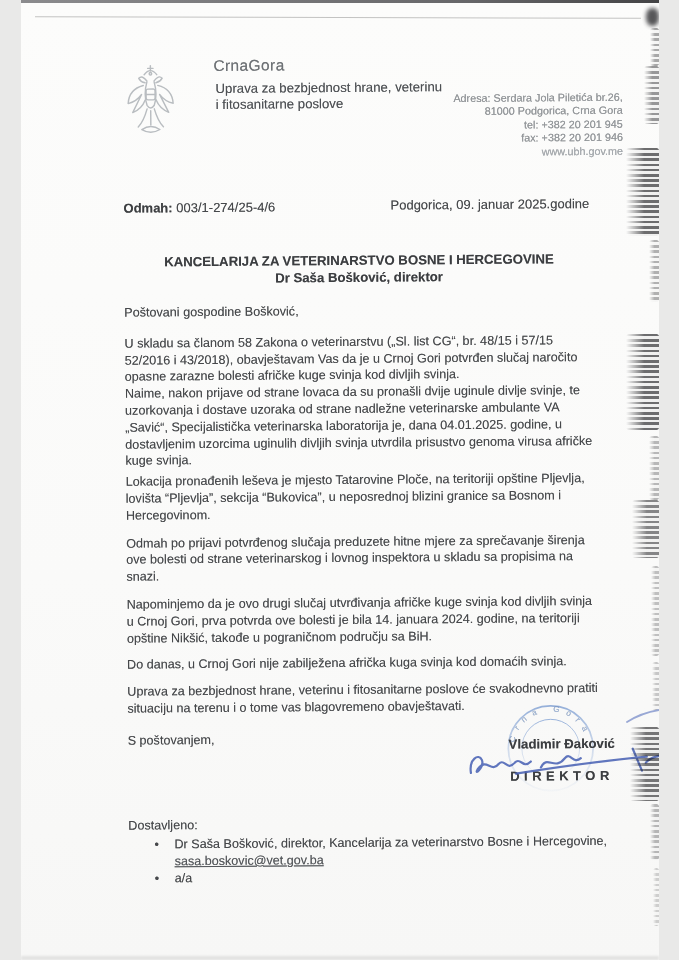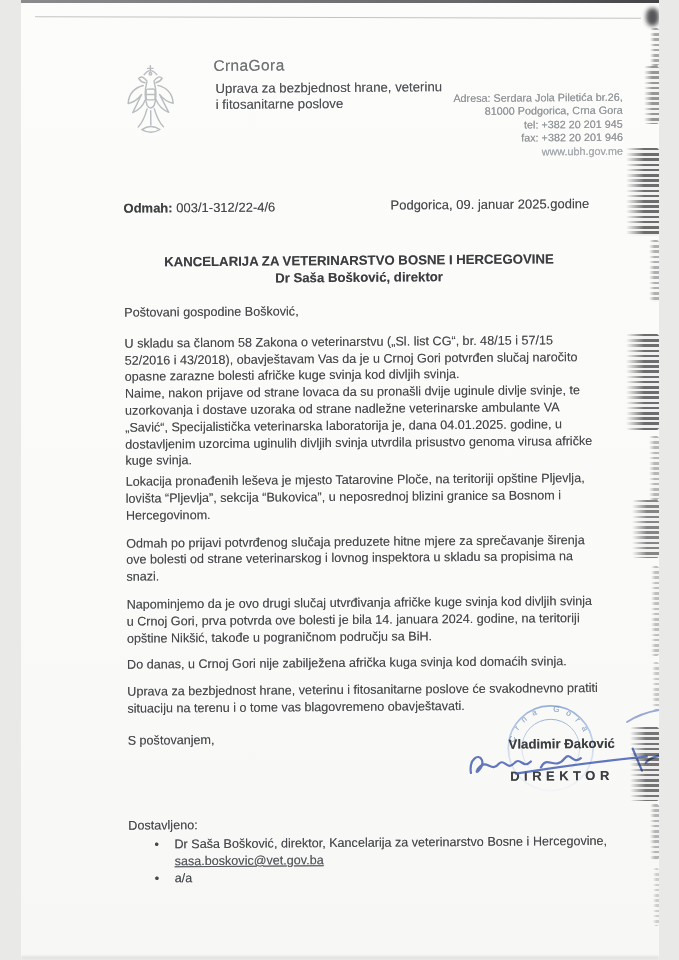--- a/index.html
+++ b/index.html
@@ -110,21 +110,21 @@
     <div class="addr">
       <div>Adresa: Serdara Jola Piletića br.26,</div>
       <div>81000 Podgorica, Crna Gora</div>
       <div>tel: +382 20 201 945</div>
       <div>fax: +382 20 201 946</div>
       <div class="www">www.ubh.gov.me</div>
     </div>
 
     <div class="refline">
       <b>Odmah:</b>
-      <span>003/1-312/22-4/6</span>
+      <span>003/1-274/25-4/6</span>
     </div>
     <div class="dateline">Podgorica, 09. januar 2025.godine</div>
 
     <div class="recipient">
       <div>KANCELARIJA ZA VETERINARSTVO BOSNE I HERCEGOVINE</div>
       <div>Dr Saša Bošković, direktor</div>
     </div>
 
     <div class="body-block">
       <div class="salutation">Poštovani gospodine Bošković,</div>

